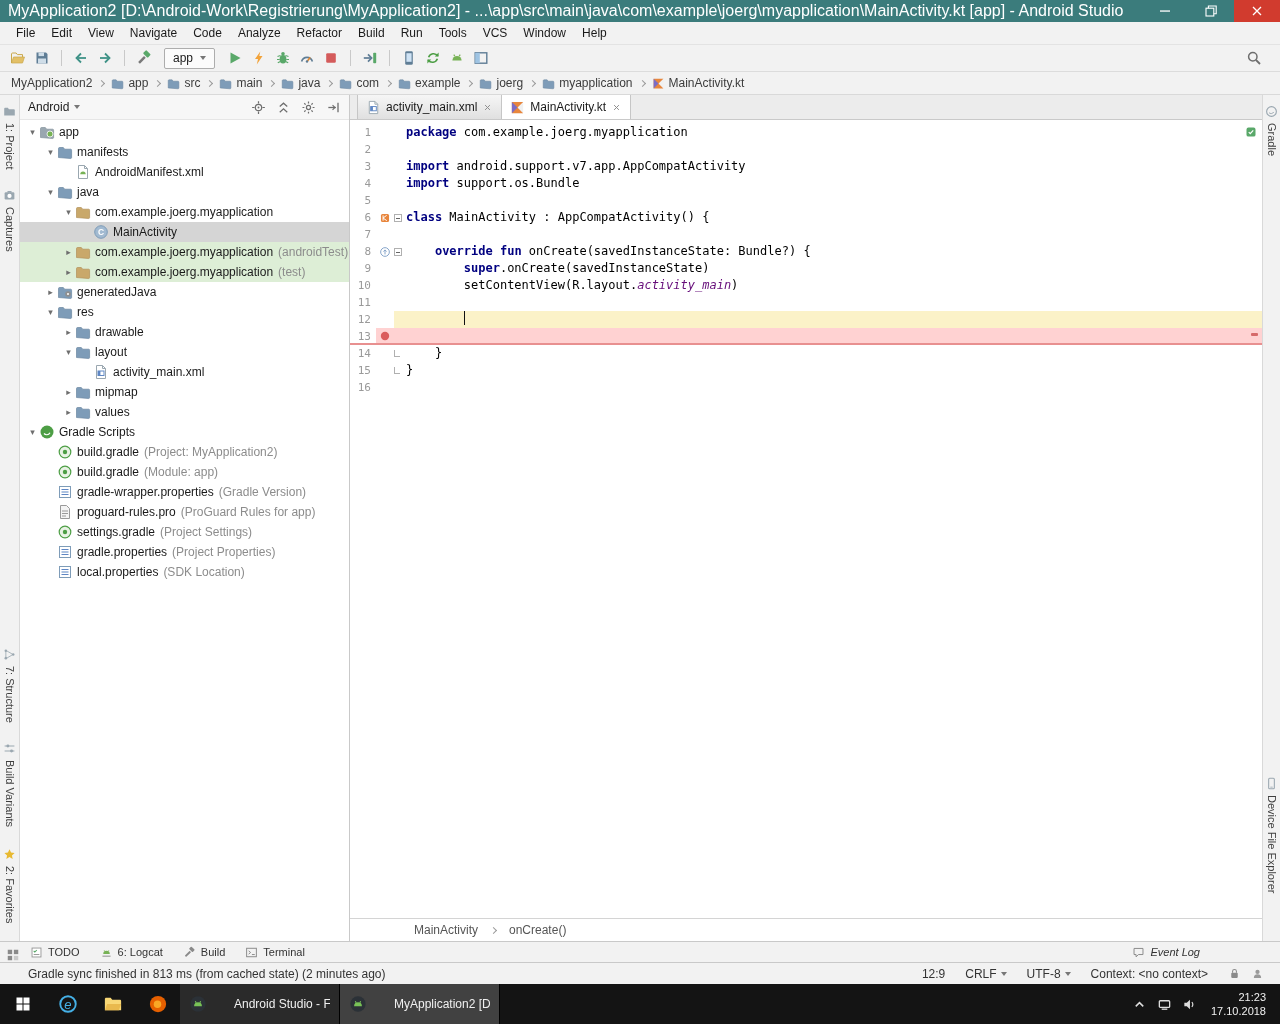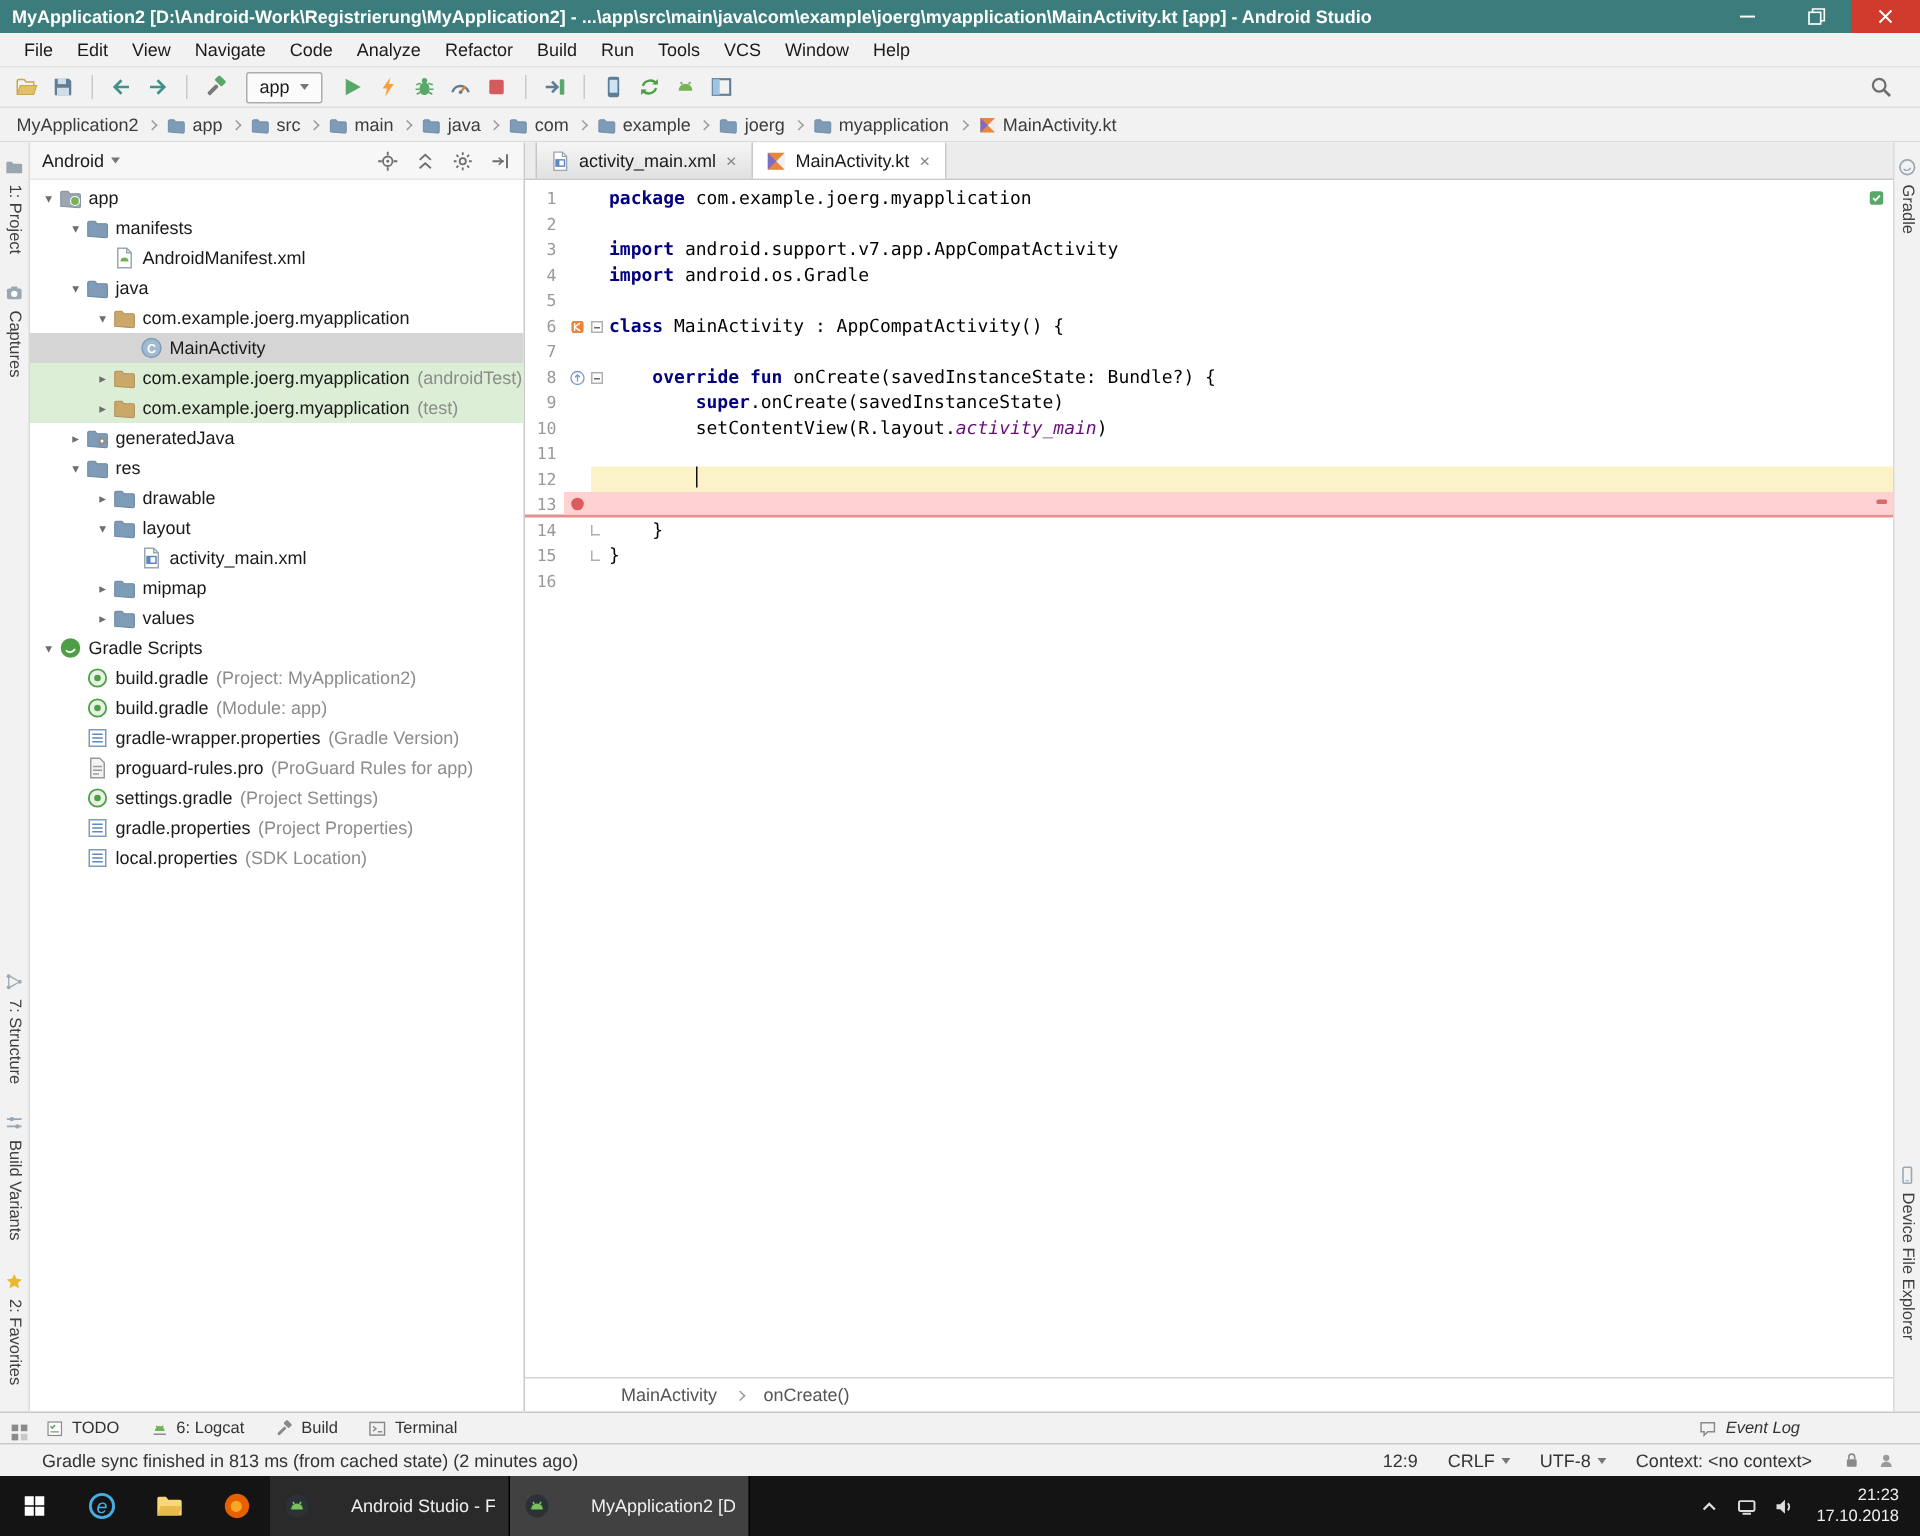--- a/index.html
+++ b/index.html
@@ -3,21 +3,21 @@
 <meta charset="utf-8">
 <style>
   *{margin:0;padding:0;box-sizing:border-box;}
   html,body{width:1280px;height:1024px;overflow:hidden;font-family:"Liberation Sans",sans-serif;background:#fff;}
   #app{position:relative;width:1280px;height:1024px;background:#f0f0f0;font-size:12px;color:#1a1a1a;}
   .svgbox{display:inline-block;flex:none;}
   .svgbox svg{display:block;width:100%;height:100%;}
 
   
   #titlebar{position:absolute;left:0;top:0;width:1280px;height:22px;background:#3b7c7c;color:#fff;display:flex;align-items:center;}
-  #window-title{flex:1;font-size:12px;padding-left:8px;white-space:nowrap;overflow:hidden;font-weight:bold;}
+  #window-title{flex:1;font-size:16px;padding-left:8px;white-space:nowrap;overflow:hidden;}
   #win-buttons{display:flex;height:22px;}
   .wbtn{width:46px;height:22px;display:flex;align-items:center;justify-content:center;}
   .wbtn.close{background:#d13b2e;}
 
   
   #menubar{position:absolute;left:0;top:22px;width:1280px;height:23px;background:#f2f2f2;display:flex;align-items:center;border-bottom:1px solid #e3e3e3;padding-left:8px;}
   .menu-item{padding:0 8px;height:100%;display:flex;align-items:center;color:#1a1a1a;}
 
   
   #toolbar{position:absolute;left:0;top:45px;width:1280px;height:27px;background:#f2f2f2;border-bottom:1px solid #dcdcdc;display:flex;align-items:center;padding-left:6px;}
@@ -730,21 +730,21 @@
             <div class="code-line">
               <span class="ln">3</span>
               <span class="gut"></span>
               <span class="fold"></span>
               <span class="ct"><span class="kw">import</span><span> android.support.v7.app.AppCompatActivity</span></span>
             </div>
             <div class="code-line">
               <span class="ln">4</span>
               <span class="gut"></span>
               <span class="fold"></span>
-              <span class="ct"><span class="kw">import</span><span> android.os.Gradle</span></span>
+              <span class="ct"><span class="kw">import</span><span> support.os.Bundle</span></span>
             </div>
             <div class="code-line">
               <span class="ln">5</span>
               <span class="gut"></span>
               <span class="fold"></span>
               <span class="ct"></span>
             </div>
             <div class="code-line">
               <span class="ln">6</span>
               <span class="gut">

